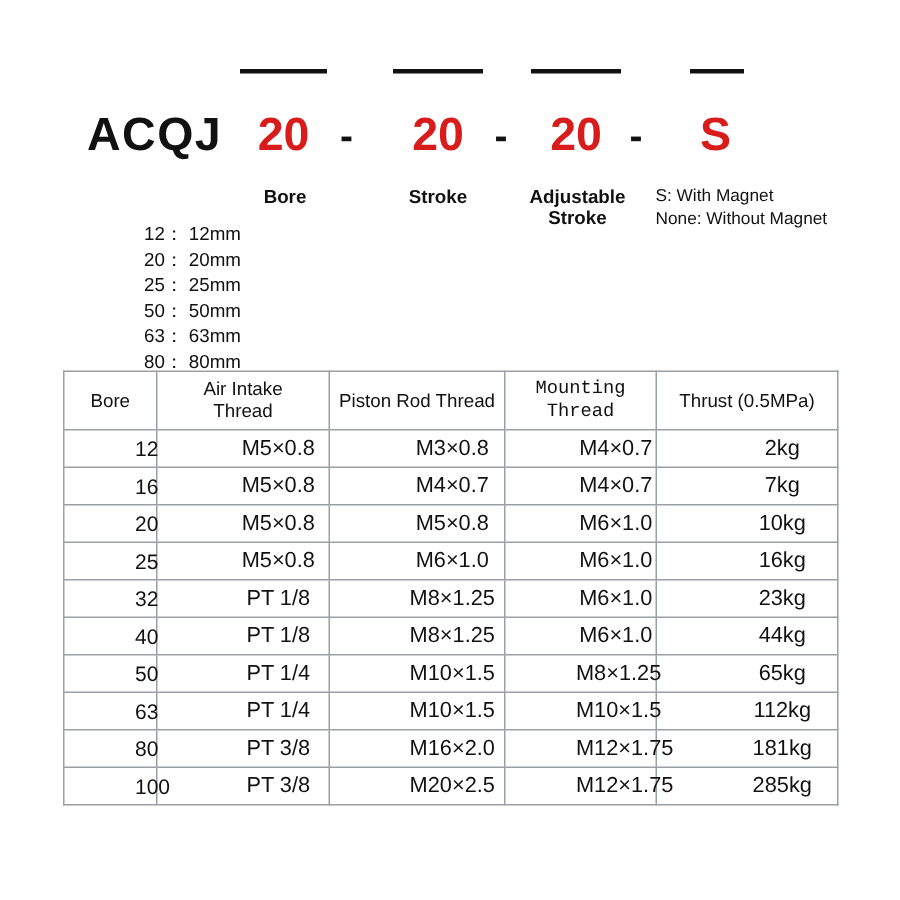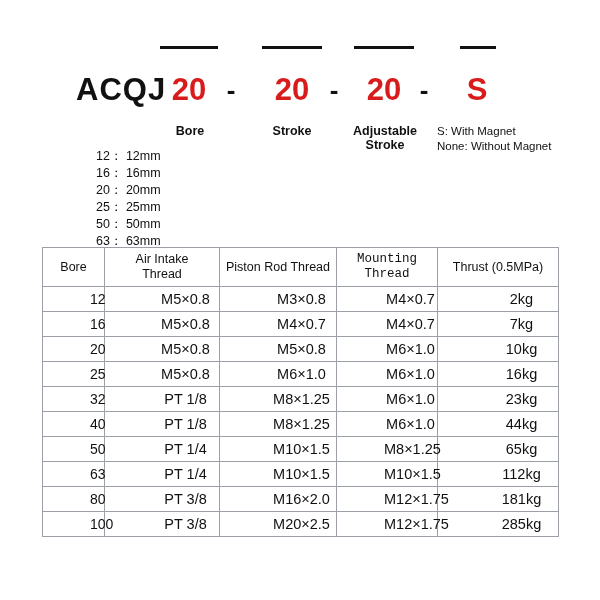--- a/index.html
+++ b/index.html
@@ -26,21 +26,21 @@
     position: absolute;
     left: 0;
     top: 68px;
     width: 600px;
     height: 48px;
     display: flex;
     align-items: center;
   }
   .code-prefix {
     position: absolute;
-    left: 76px;
+    left: 58px;
     top: 0;
     font-size: 31px;
     font-weight: bold;
     letter-spacing: 1px;
     color: #111;
     line-height: 44px;
   }
   .code-seg {
     position: absolute;
     top: 0;
@@ -187,21 +187,20 @@
 Stroke</div>
 
   <div class="magnet-note">
     <div>S: With Magnet</div>
     <div>None: Without Magnet</div>
   </div>
 
   <div class="bore-list">
       <div class="row">
         <div class="cell">12： 12mm</div>
-        <div class="cell">16： 16mm</div>
       </div>
       <div class="row">
         <div class="cell">20： 20mm</div>
         <div class="cell">25： 25mm</div>
       </div>
       <div class="row">
         <div class="cell">50： 50mm</div>
         <div class="cell">63： 63mm</div>
       </div>
       <div class="row">

